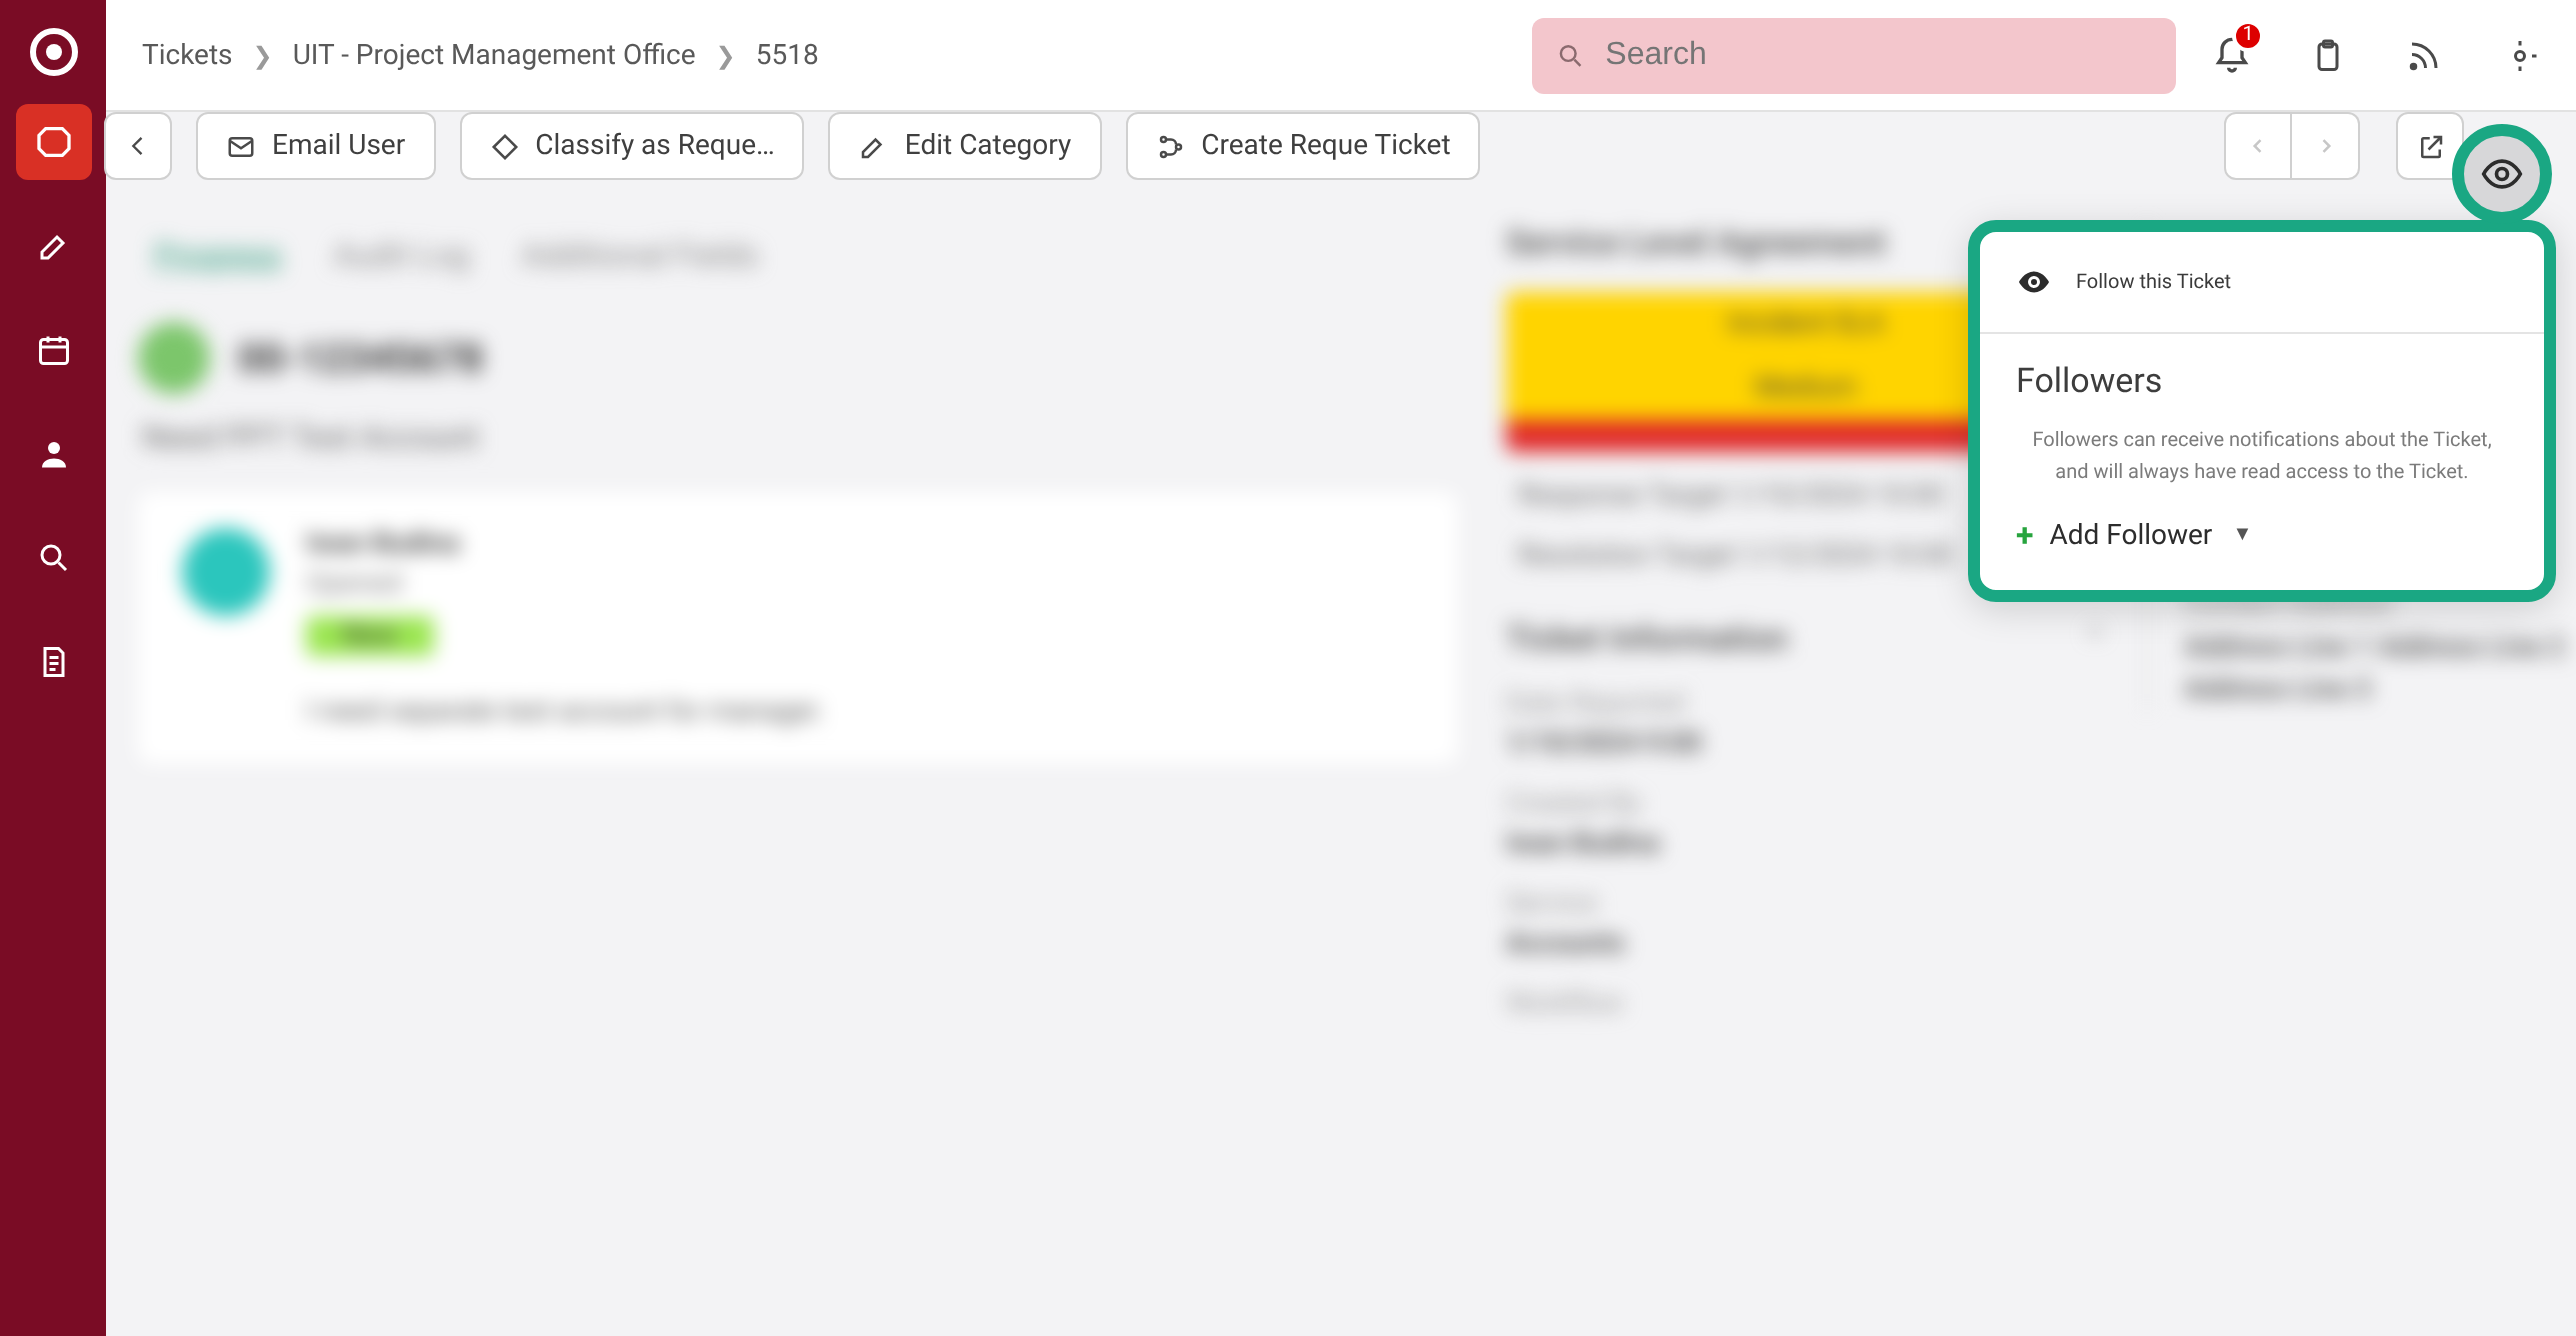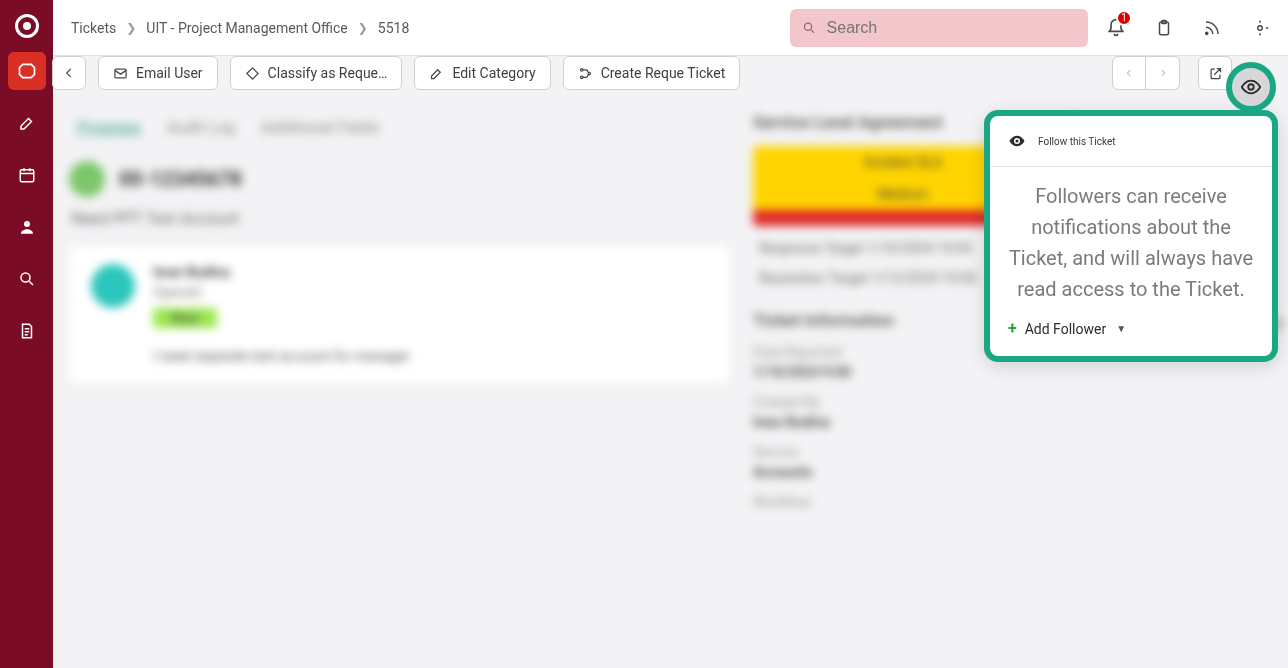--- a/index.html
+++ b/index.html
@@ -71,21 +71,21 @@
     font-size: 14px;
     flex: 0 0 auto;
     text-align: right;
   }
   .breadcrumb .sep { color: #9a9a9a; font-size:12px; }
   .spacer { flex: 1; }
   .search-wrap {
     background: #f3c6cc;
     border-radius: 6px;
     height: 38px;
-    width: 298px;
+    width: 322px;
     display: flex;
     align-items: center;
     padding: 0 12px;
     gap: 10px;
     color: #8a6a6e;
   }
   .search-wrap input {
     background: transparent;
     border: none;
     outline: none;
@@ -222,21 +222,21 @@
   }
   .popover-head{
     display:flex;align-items:center;gap:12px;
     padding:16px 18px;
     border-bottom:1px solid #e4e4e4;
     font-size:10px;
     color:#3a3a3a;
   }
   .popover-body{padding:14px 18px 18px;}
   .pop-title{font-size:17px;color:#3d3d3d;margin-bottom:12px;}
-  .pop-desc{color:#7b7b7b;font-size:20px;text-align:center;line-height:1.55;margin-bottom:14px;}
+  .pop-desc{color:#7b7b7b;font-size:10px;text-align:center;line-height:1.55;margin-bottom:14px;}
   .add-follower{
     display:flex;align-items:center;gap:8px;
     color:#2c2c2c;font-size:14px;cursor:pointer;
   }
   .add-follower .plus{color:#27a43e;font-weight:700;font-size:16px;}
   .add-follower .caret{font-size:10px;color:#555;margin-left:2px;}
   
   svg{display:block;}
 </style>
 </head>
@@ -446,20 +446,21 @@
 
 <div class="popover">
   <div class="popover-head">
     <svg width="18" height="18" viewBox="0 0 24 24" fill="#2c2c2c">
         <path d="M12 5C5.5 5 2 12 2 12s3.5 7 10 7 10-7 10-7-3.5-7-10-7zm0 11a4 4 0 110-8 4 4 0 010 8z"></path>
         <circle cx="12" cy="12" r="2"></circle>
       </svg>
     <span>Follow this Ticket</span>
   </div>
   <div class="popover-body">
+    <div class="pop-title">Followers</div>
     <div class="pop-desc">Followers can receive notifications about the Ticket, and will always have read access to the Ticket.</div>
     <div class="add-follower">
       <span class="plus">+</span>
       <span>Add Follower</span>
       <span class="caret">▼</span>
     </div>
   </div>
 </div>
 
 </body></html>

